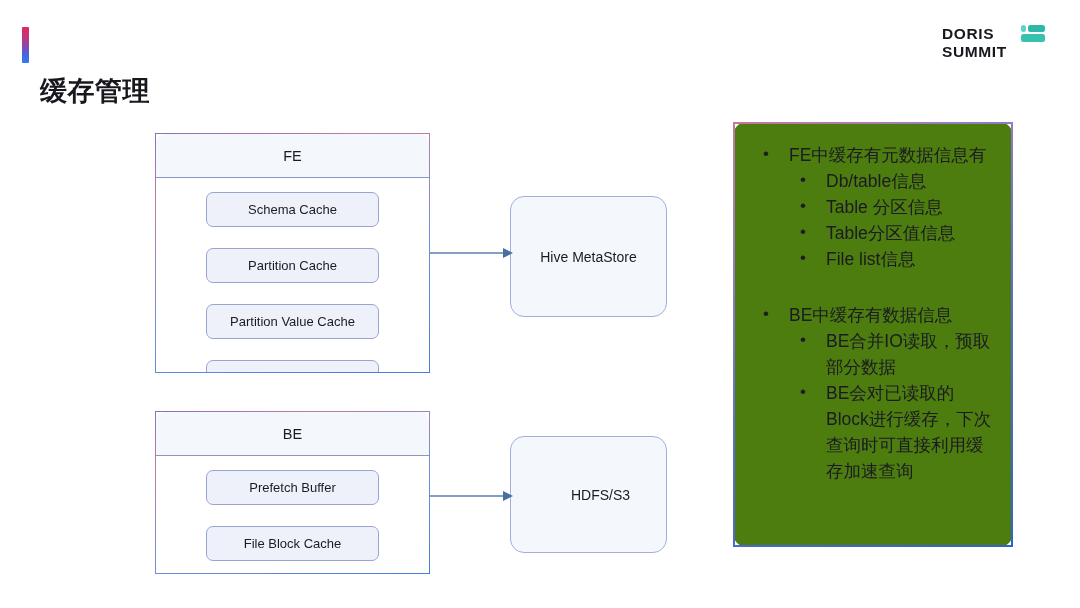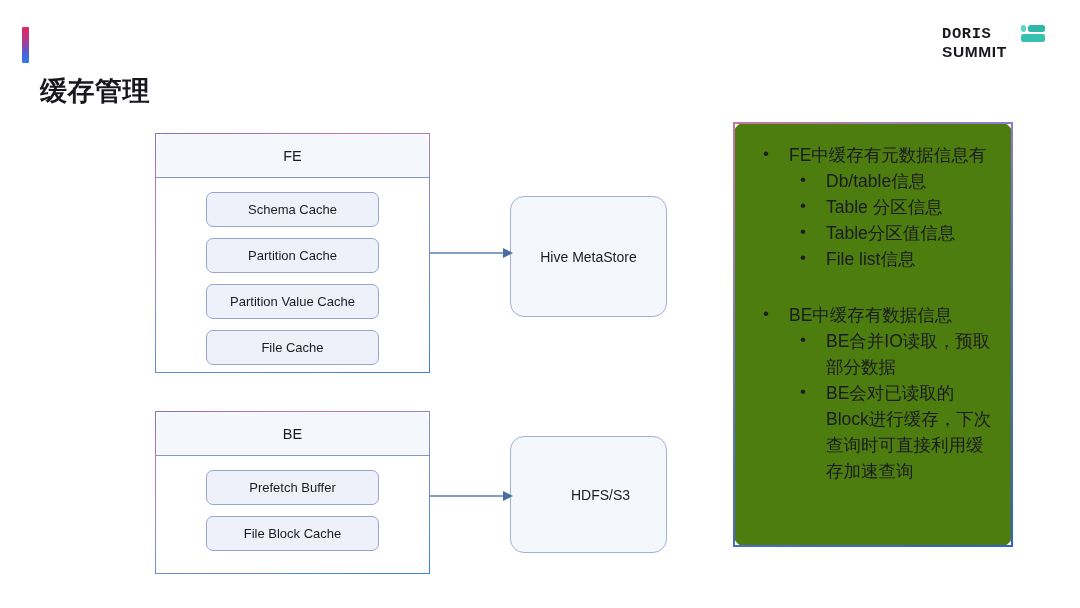--- a/index.html
+++ b/index.html
@@ -52,21 +52,21 @@
   .brand-line {
     position: absolute;
     left: 0;
     font-size: 15.5px;
     font-weight: bold;
     letter-spacing: 0.6px;
     color: #17171d;
     line-height: 18px;
     white-space: nowrap;
   }
-  #brand-line-1 { top: 1px; font-family: Liberation Mono, monospace; }
+  #brand-line-1 { top: 1px; }
   #brand-line-2 { top: 19px; }
   #brand-mark {
     position: absolute;
     left: 79px; top: 1px;
     width: 25px; height: 19px;
   }
   .brand-block {
     position: absolute;
     border-radius: 2.5px;
   }
@@ -117,21 +117,21 @@
   }
   .engine-body {
     position: absolute;
     left: 0; top: 44px;
     width: 100%;
     box-sizing: border-box;
     padding: 14px 0 0 0;
     display: flex;
     flex-direction: column;
     align-items: center;
-    gap: 11px;
+    gap: 21px;
   }
   .cache-chip {
     box-sizing: border-box;
     width: 173px;
     height: 35px;
     background: #eef1fa;
     border: 1.3px solid #99a4d0;
     border-radius: 7px;
     display: flex;
     align-items: center;

